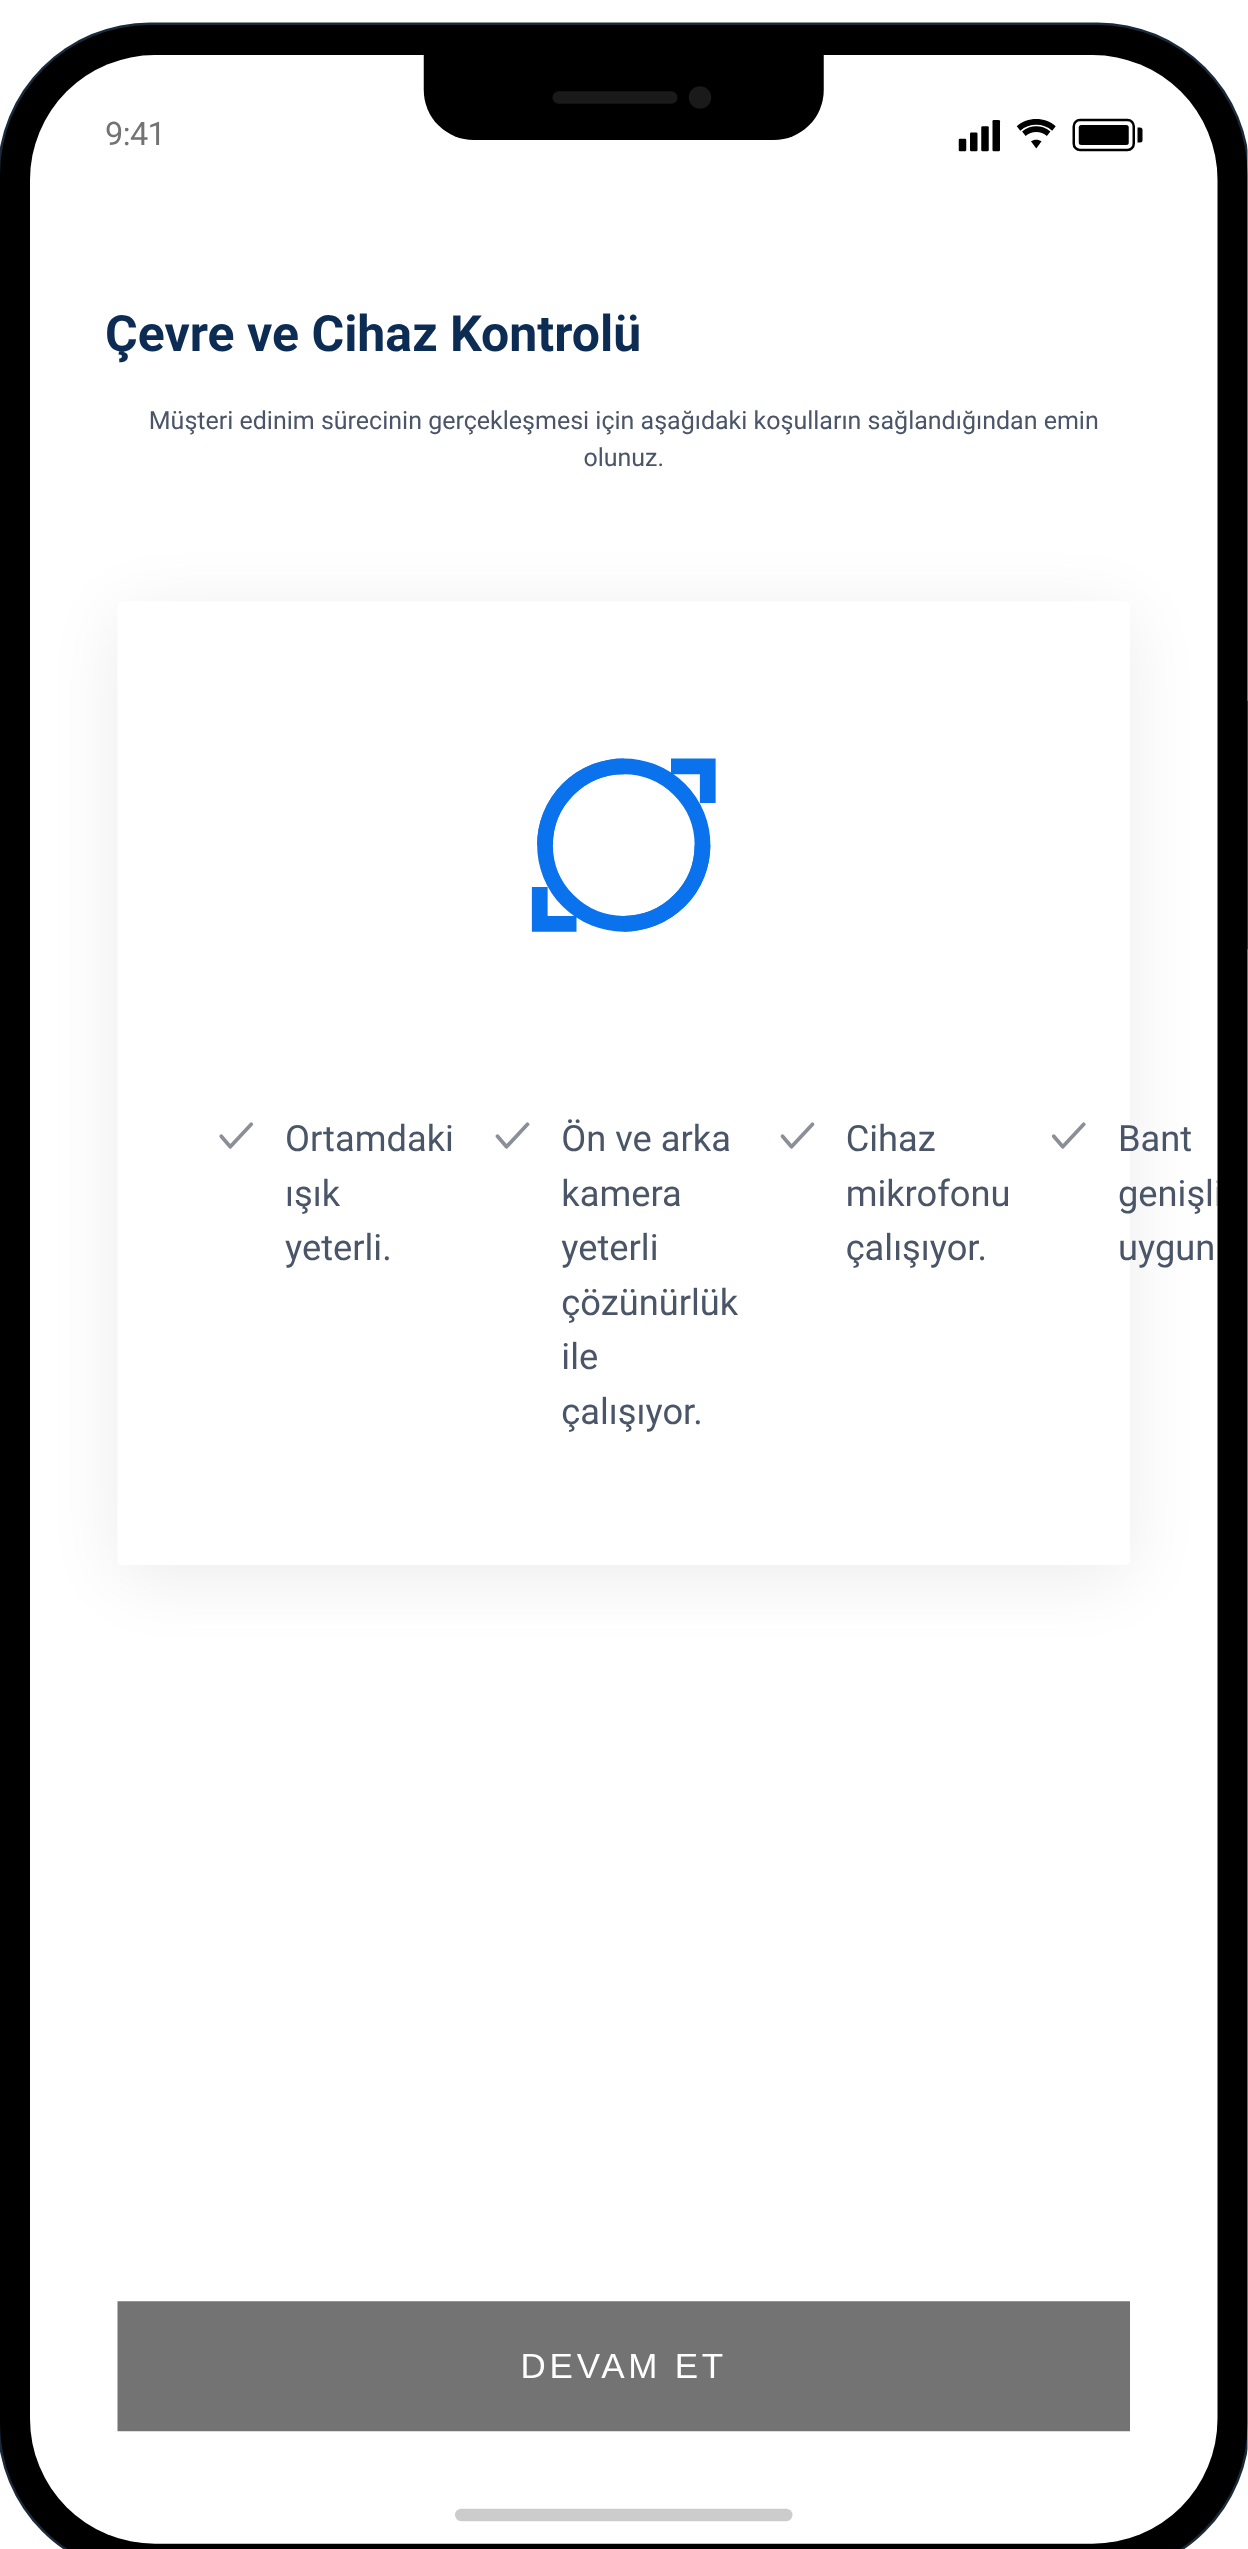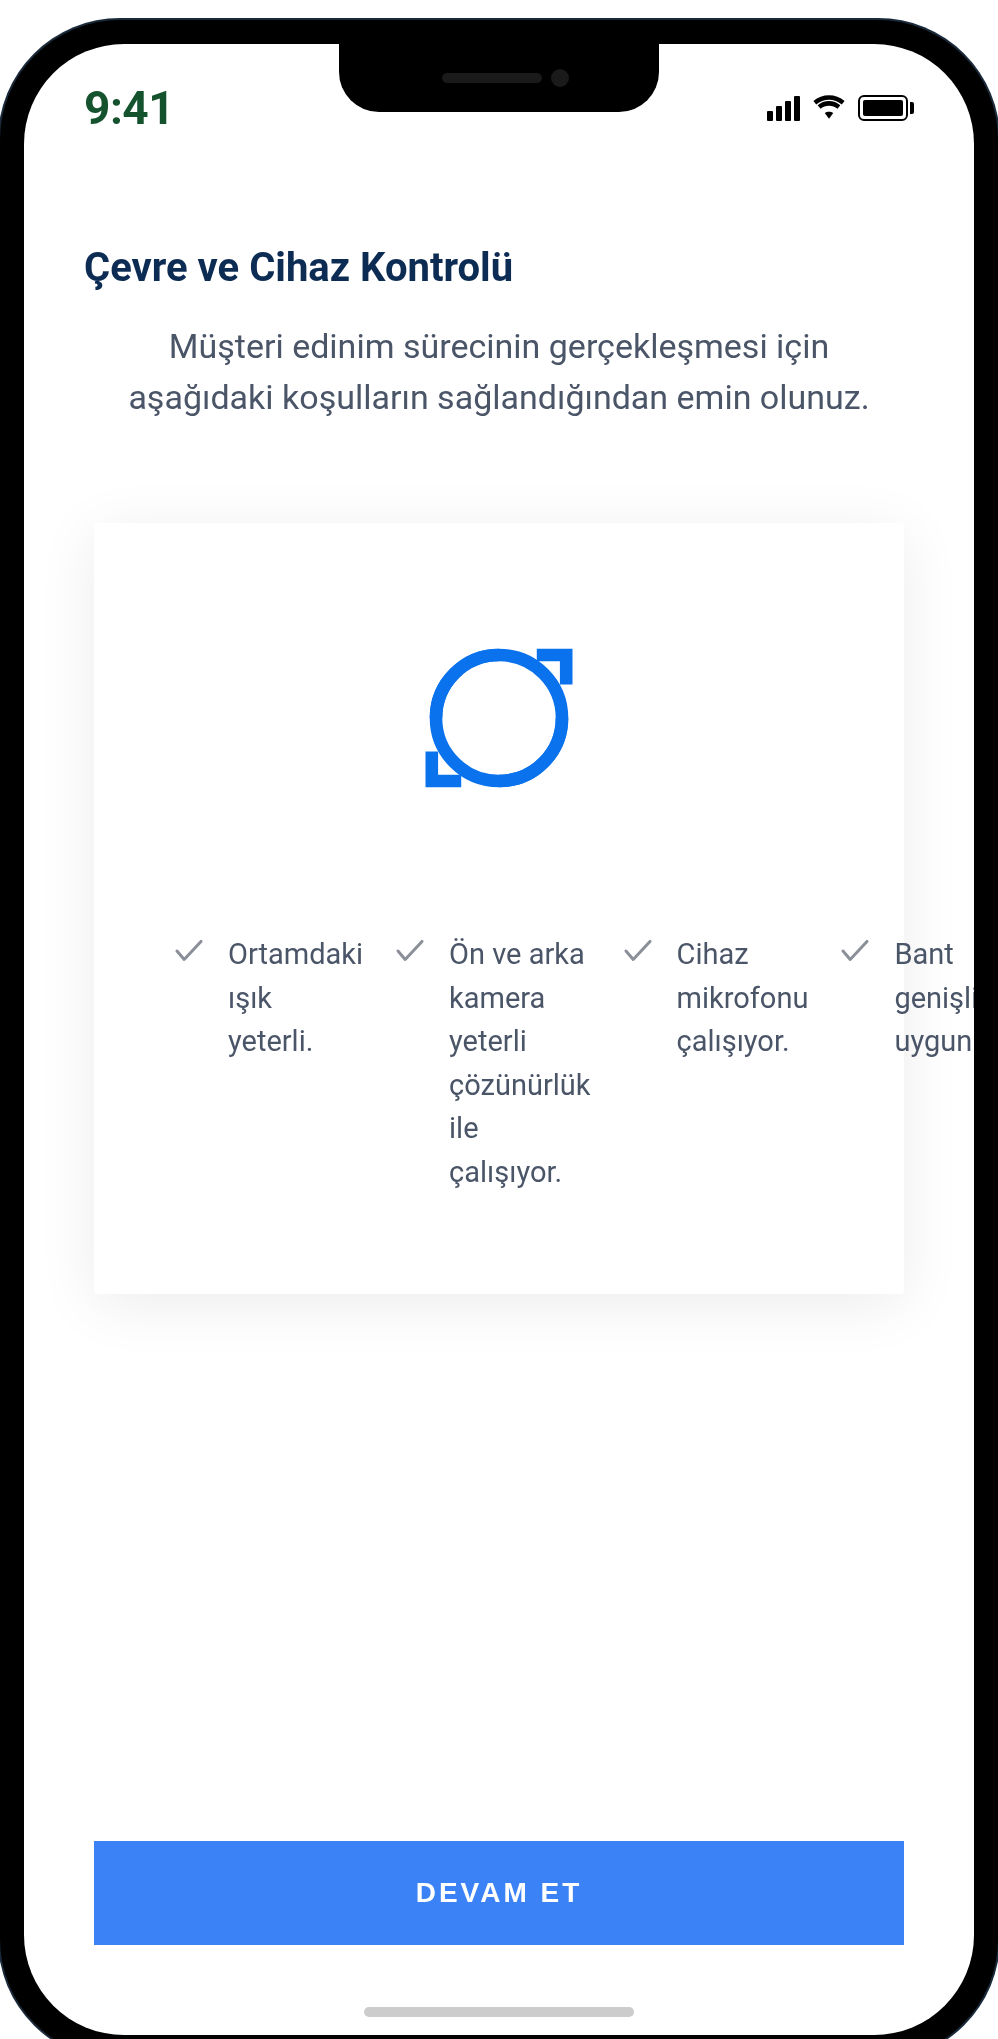--- a/index.html
+++ b/index.html
@@ -71,23 +71,23 @@
 
     .status-bar {
       display: flex;
       justify-content: space-between;
       align-items: center;
       padding: 28px 60px 0;
       height: 100px;
     }
 
     .status-time {
-      font-size: 46px;
-      font-weight: 700;
-      color: #14532d;
+      font-size: 26px;
+      font-weight: 400;
+      color: #737373;
       letter-spacing: -0.5px;
     }
 
     .status-icons {
       display: flex;
       align-items: center;
       gap: 12px;
     }
 
     .signal-icon {
@@ -148,21 +148,21 @@
     }
 
     .page-title {
       font-size: 40px;
       font-weight: 700;
       color: #0d2c54;
       margin-bottom: 30px;
     }
 
     .page-subtitle {
-      font-size: 34px;
+      font-size: 20px;
       color: #4a5568;
       text-align: center;
       line-height: 1.5;
       margin-bottom: 100px;
       padding: 0 20px;
     }
 
     .card {
       background: #fff;
       border-radius: 4px;
@@ -211,26 +211,26 @@
       line-height: 1.5;
     }
 
     .button-container {
       margin-top: auto;
       padding: 0 10px 50px;
     }
 
     .primary-button {
       width: 100%;
-      background: #3b82f6;
+      background: #737373;
       color: #fff;
       border: none;
       padding: 36px;
       font-size: 28px;
-      font-weight: 700;
+      font-weight: 400;
       letter-spacing: 3px;
       cursor: pointer;
       text-transform: uppercase;
     }
 
     .home-indicator {
       position: absolute;
       bottom: 18px;
       left: 50%;
       transform: translateX(-50%);

